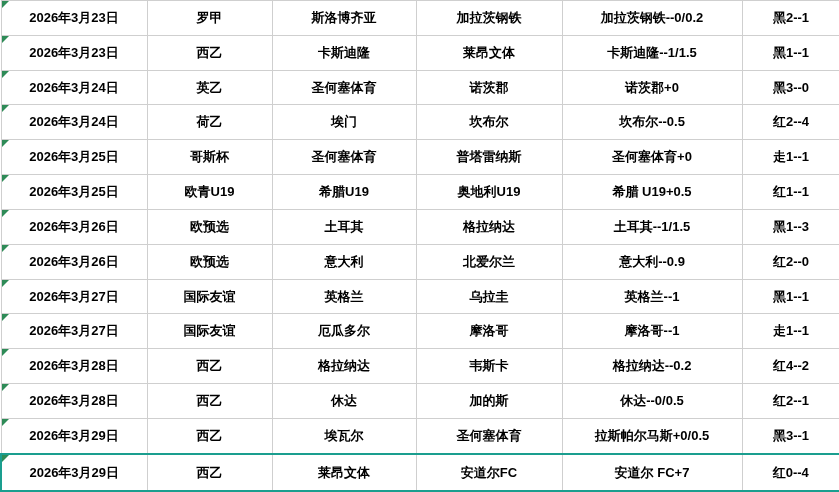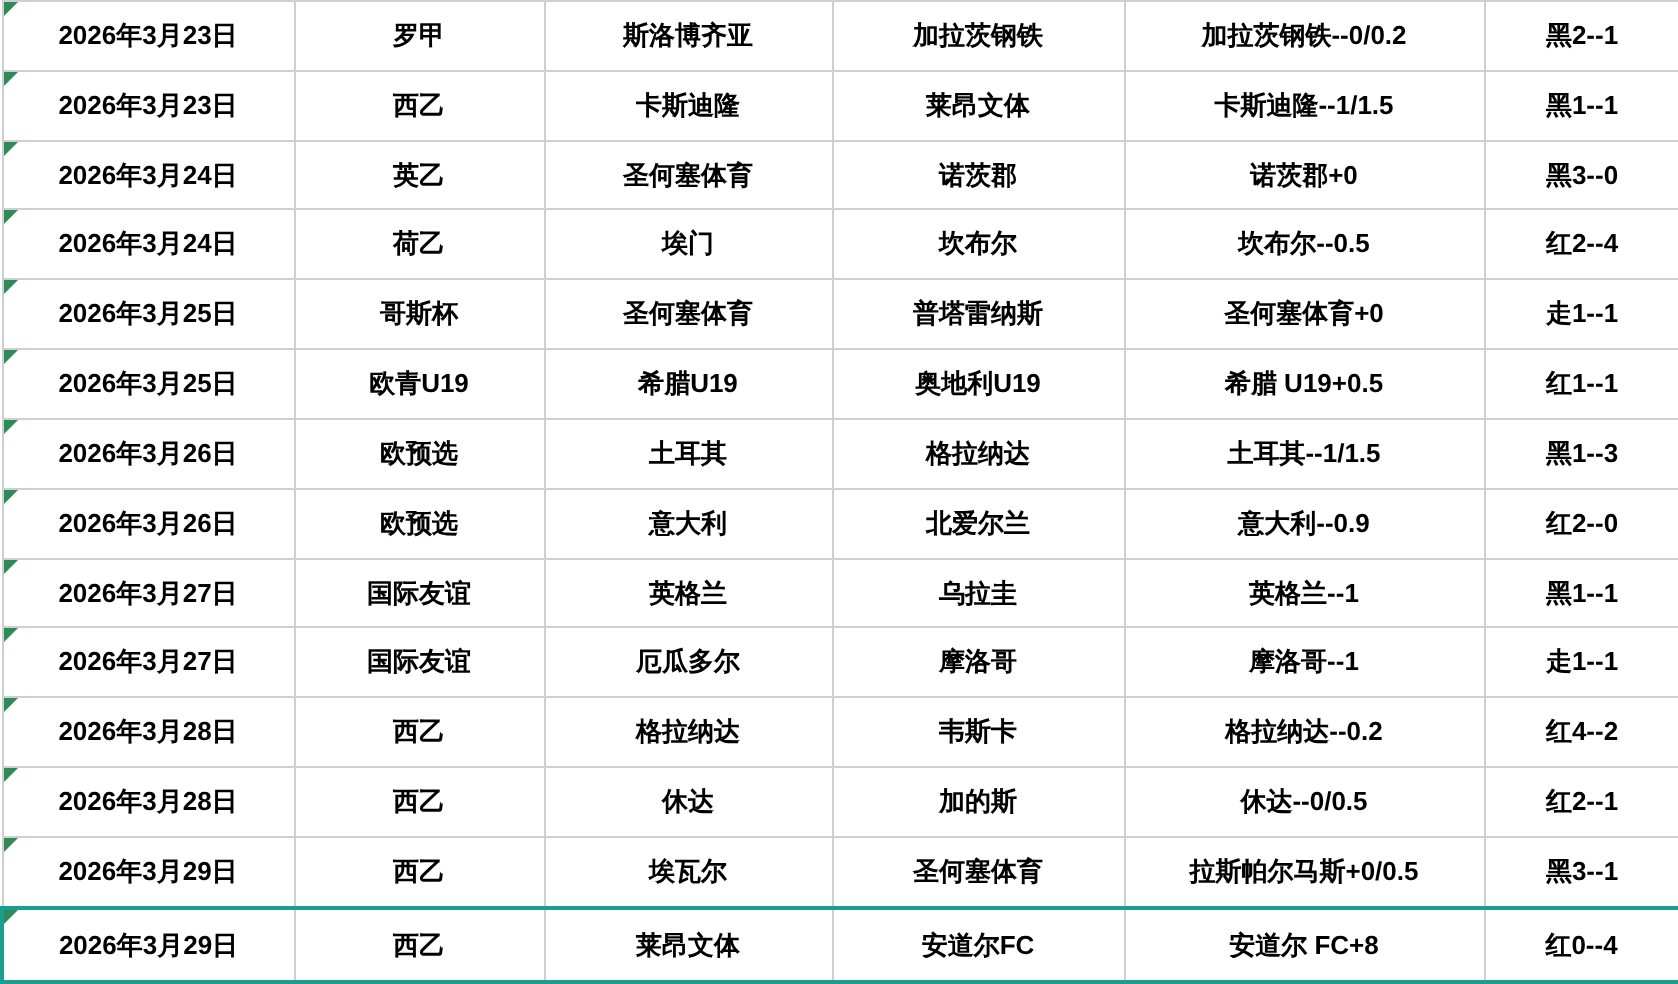--- a/index.html
+++ b/index.html
@@ -174,17 +174,17 @@
         <td class="">埃瓦尔</td>
         <td class="">圣何塞体育</td>
         <td class="">拉斯帕尔马斯+0/0.5</td>
         <td class="">黑3--1</td>
       </tr>
       <tr class="selected">
         <td class="corner">2026年3月29日</td>
         <td class="">西乙</td>
         <td class="">莱昂文体</td>
         <td class="">安道尔FC</td>
-        <td class="">安道尔 FC+8</td>
+        <td class="">安道尔 FC+7</td>
         <td class="">红0--4</td>
       </tr>
     </tbody>
 </table>
 
 </body></html>

